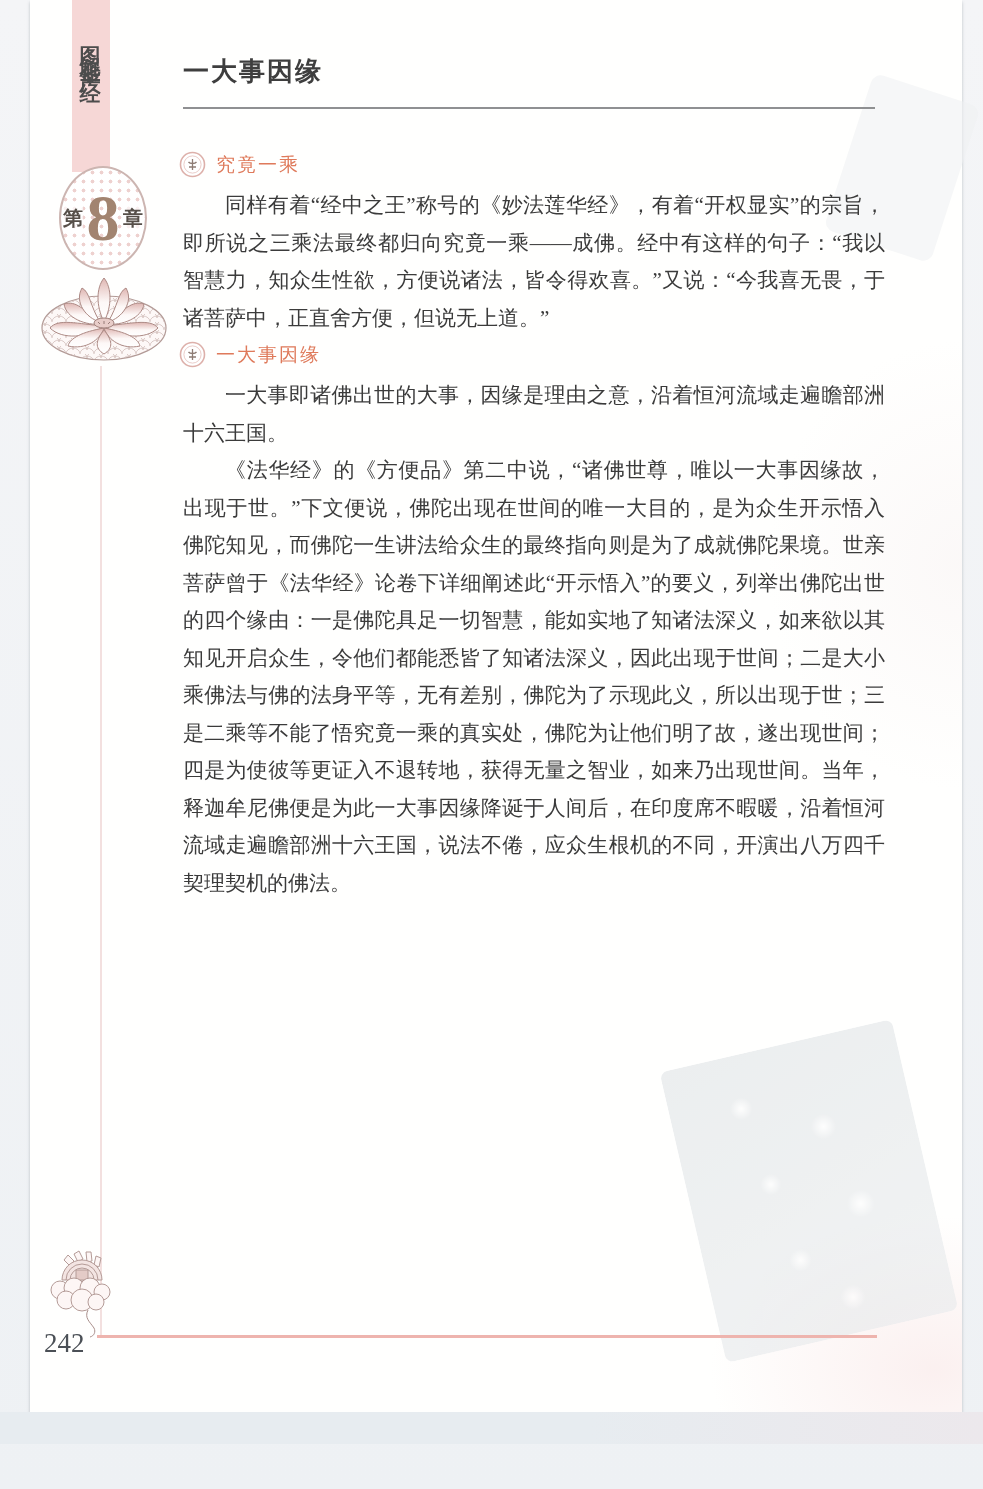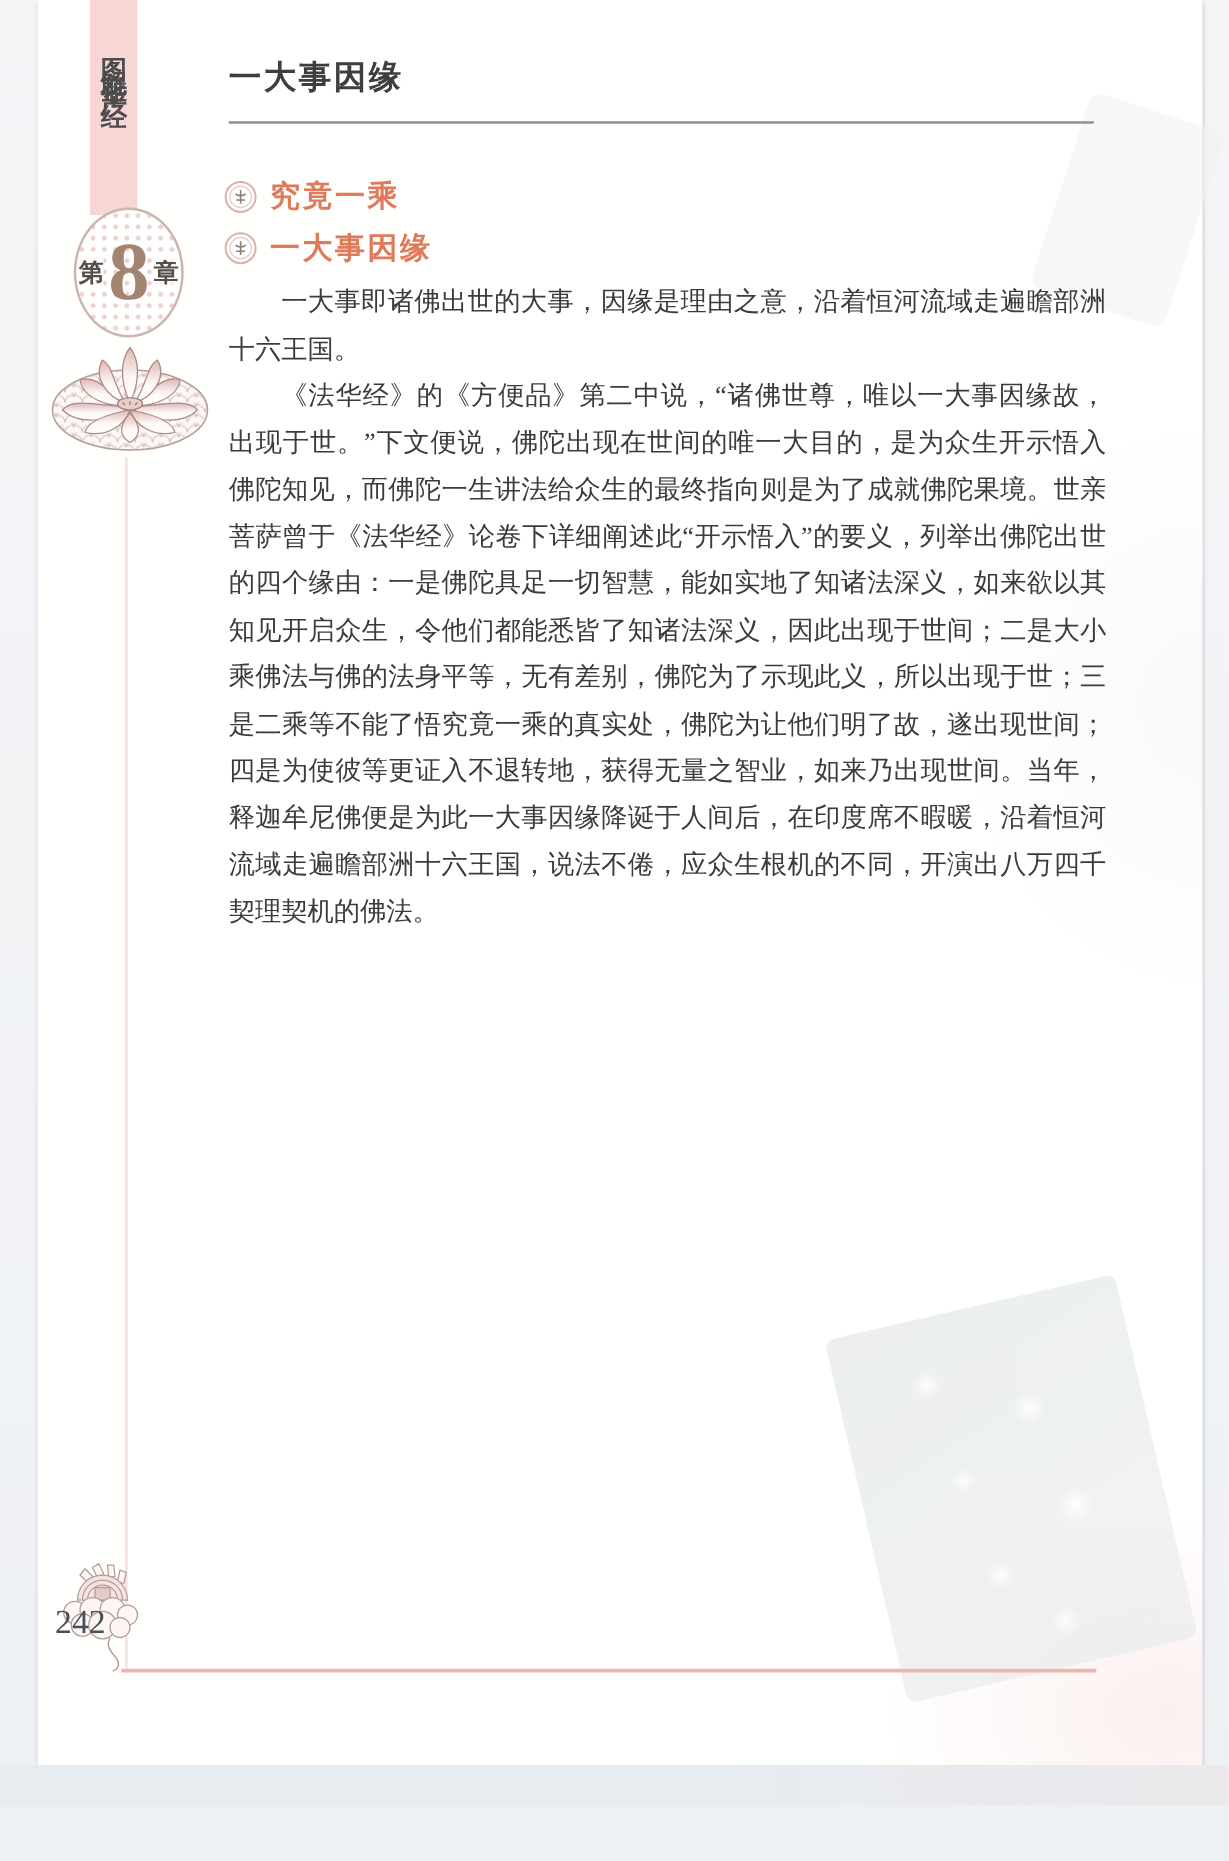--- a/index.html
+++ b/index.html
@@ -48,21 +48,21 @@
     font-size:20px; font-weight:700; color:#564f49;
     font-family:"Liberation Sans", sans-serif;
     background:rgba(255,255,255,.7); padding:1px 0;
   }
   .chapter-badge .pre { left:2px; }
   .chapter-badge .suf { right:2px; }
   .lotus-wrap { position:absolute; left:38px; top:266px; width:132px; height:96px; }
   .vline { position:absolute; left:100px; top:366px; width:2px; height:969px; background:#f3e0df; }
   .cloud-wrap { position:absolute; left:44px; top:1250px; width:78px; height:88px; }
   .page-number {
-    position:absolute; left:44px; top:1282px;
+    position:absolute; left:44px; top:1328px;
     font-size:27px; color:#4b5056; font-family:"Liberation Serif", serif;
   }
   .bottom-rule { position:absolute; left:97px; top:1335px; width:780px; height:3px; background:#eeb4ae; }
   
   .stamp {
     position:absolute; left:690px; top:1042px; width:238px; height:298px;
     transform:rotate(-13deg); border-radius:8px;
     background:
       radial-gradient(circle 16px at 30% 18%, rgba(255,255,255,.95), transparent 70%),
       radial-gradient(circle 18px at 62% 30%, rgba(255,255,255,.95), transparent 70%),
@@ -71,21 +71,21 @@
       radial-gradient(circle 16px at 40% 72%, rgba(255,255,255,.9), transparent 70%),
       radial-gradient(circle 18px at 58% 88%, rgba(255,255,255,.95), transparent 70%),
       linear-gradient(160deg,#dde1e4 0%, #e6eaec 100%);
     opacity:.55;
   }
   .streak {
     position:absolute; left:846px; top:86px; width:112px; height:164px;
     transform:rotate(18deg); background:#eef0f2; opacity:.55; border-radius:10px;
   }
   
-  .content { position:absolute; left:183px; top:44px; width:702px; }
+  .content { position:absolute; left:183px; top:54px; width:702px; }
   .eyebrow {
     font-family:"Liberation Sans", sans-serif;
     font-size:26px; font-weight:700; color:#3e3e3e; letter-spacing:2px;
   }
   .big-title {
     margin-top:12px;
     font-family:"Liberation Serif", serif;
     font-size:51px; font-weight:700; color:#997a6b; letter-spacing:4px;
     line-height:1.1; white-space:nowrap;
   }
@@ -94,21 +94,21 @@
     font-size:19px; color:#c15a50; letter-spacing:2.5px; font-style:italic;
     line-height:1.5;
   }
   .header-rule { margin-top:18px; width:692px; height:2px; background:#8f9092; }
   .section-heading {
     display:flex; align-items:center; gap:10px;
     margin:42px 0 9px -4px;
   }
   .section-heading .label {
     font-family:"Liberation Sans", sans-serif;
-    font-size:24px; font-weight:700; color:#df7a5b; letter-spacing:2px;
+    font-size:19px; font-weight:400; color:#df7a5b; letter-spacing:2px;
   }
   .body-p {
     font-size:21px; line-height:37.5px; color:#3b3b3b;
     text-align:justify; text-indent:2em;
   }
   .s2-gap { margin-top:4px; }
 </style>
 </head>
 <body>
 
@@ -191,20 +191,21 @@
     <div class="header-rule"></div>
 
     <div class="section-heading">
       <svg width="27" height="27" viewBox="0 0 27 27">
         <circle cx="13.5" cy="13.5" r="12" fill="#fff" stroke="#ddb0aa" stroke-width="1.6"></circle>
         <circle cx="13.5" cy="13.5" r="8.6" fill="none" stroke="#e6c6c2" stroke-width="0.9"></circle>
         <path d="M13.5 8 L13.5 19 M9.5 11 C11 13 16 13 17.5 11 M10 16 L17 16" fill="none" stroke="#8d7b74" stroke-width="1.3"></path>
       </svg>
       <span class="label">究竟一乘</span>
     </div>
+    <p class="body-p">同样有着“经中之王”称号的《妙法莲华经》，有着“开权显实”的宗旨，即所说之三乘法最终都归向究竟一乘——成佛。经中有这样的句子：“我以智慧力，知众生性欲，方便说诸法，皆令得欢喜。”又说：“今我喜无畏，于诸菩萨中，正直舍方便，但说无上道。”</p>
 
     <div class="section-heading s2-gap">
       <svg width="27" height="27" viewBox="0 0 27 27">
         <circle cx="13.5" cy="13.5" r="12" fill="#fff" stroke="#ddb0aa" stroke-width="1.6"></circle>
         <circle cx="13.5" cy="13.5" r="8.6" fill="none" stroke="#e6c6c2" stroke-width="0.9"></circle>
         <path d="M13.5 8 L13.5 19 M9.5 11 C11 13 16 13 17.5 11 M10 16 L17 16" fill="none" stroke="#8d7b74" stroke-width="1.3"></path>
       </svg>
       <span class="label">一大事因缘</span>
     </div>
     <p class="body-p">一大事即诸佛出世的大事，因缘是理由之意，沿着恒河流域走遍瞻部洲十六王国。</p>

